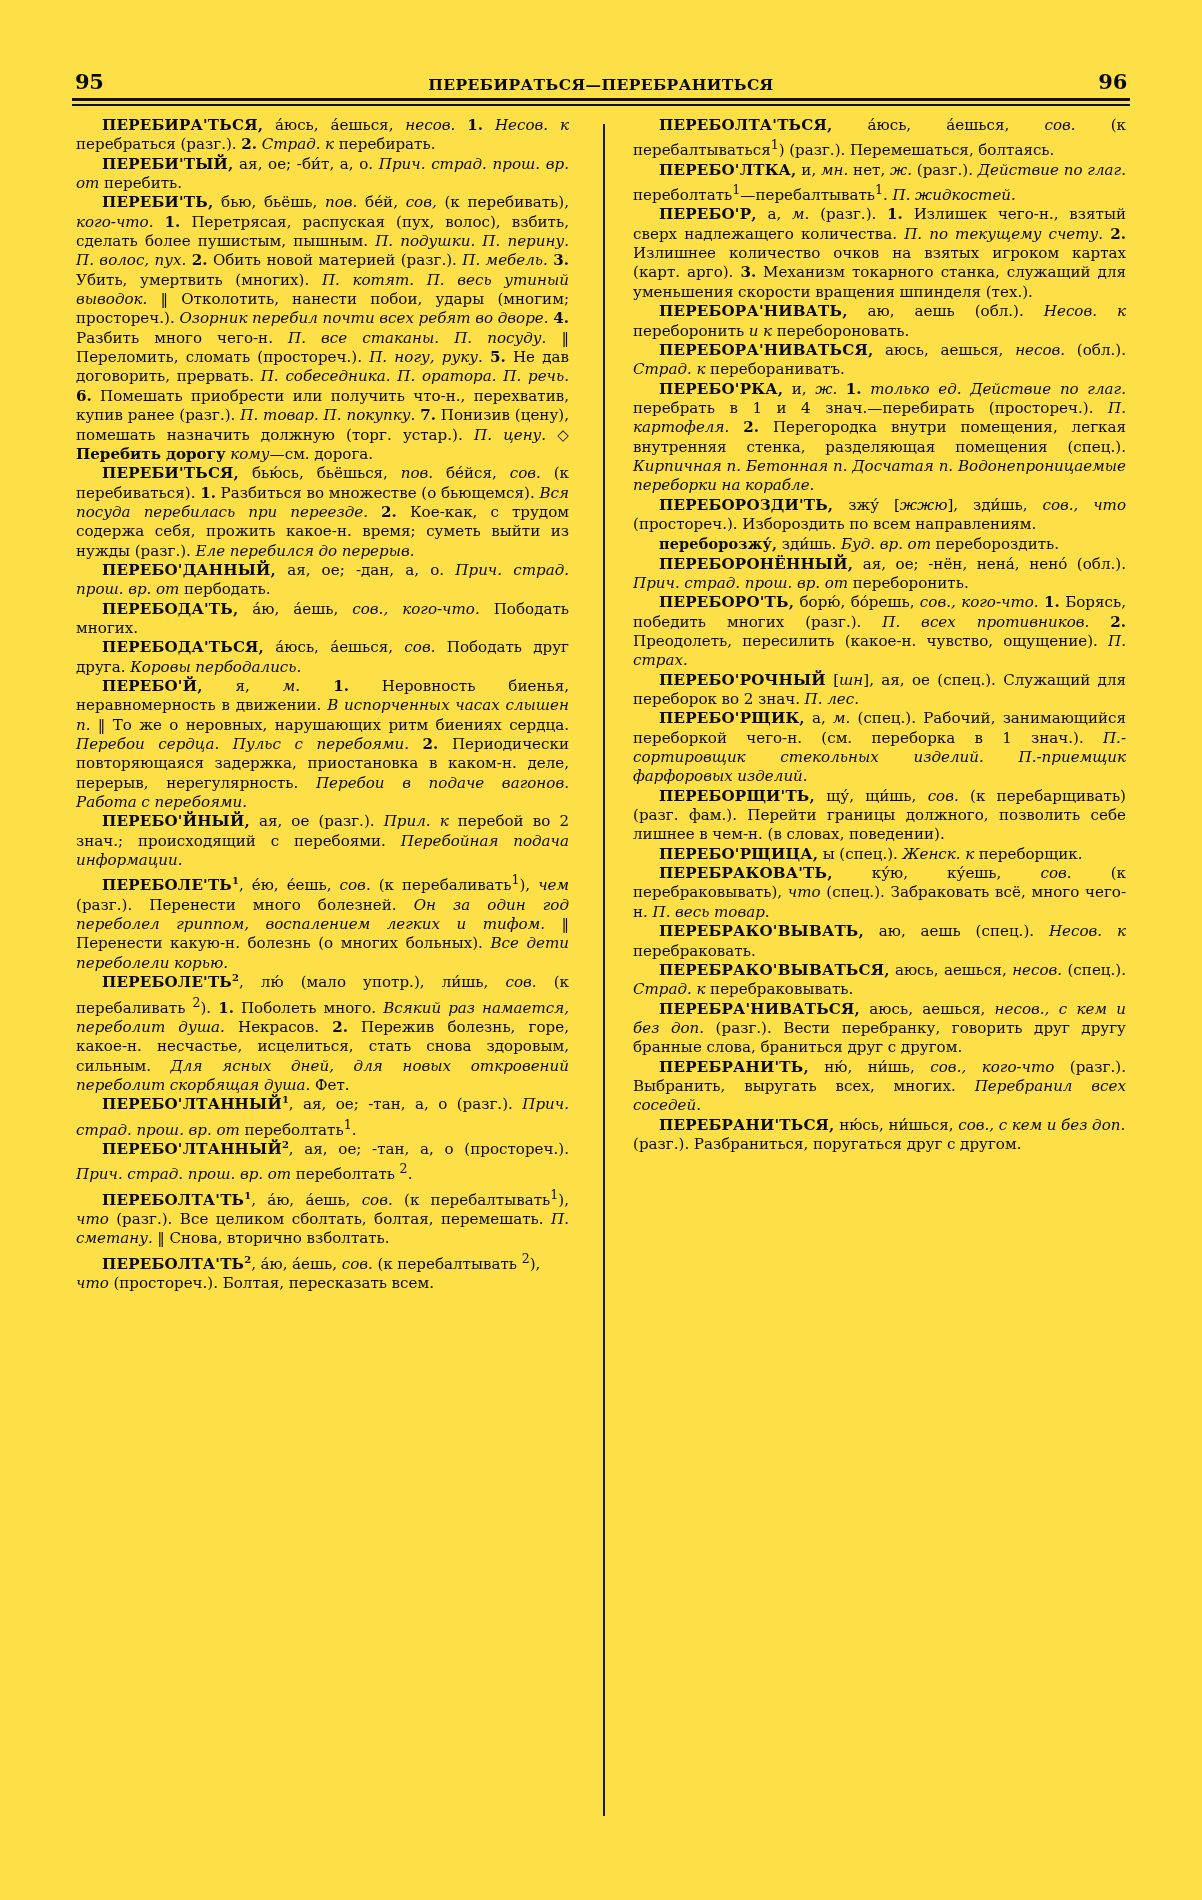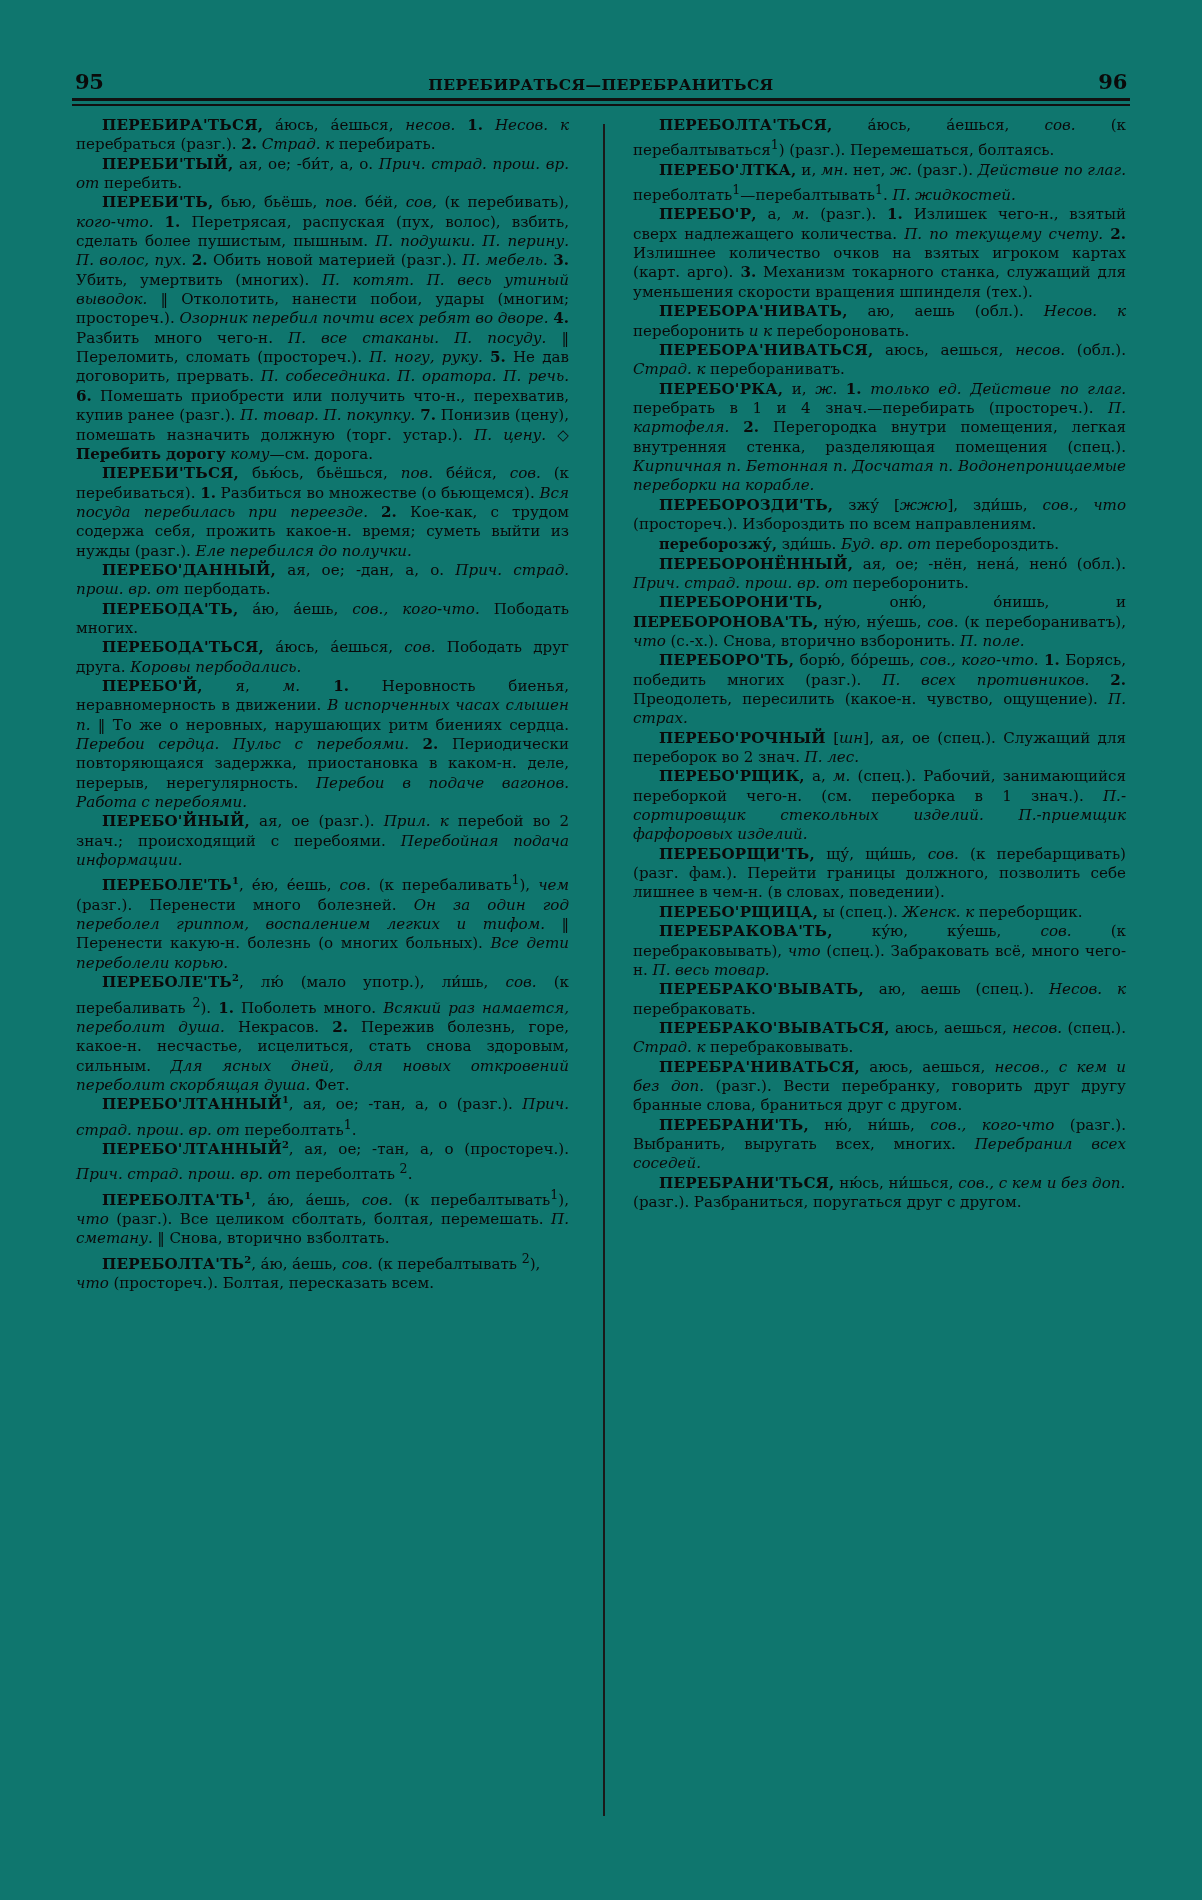--- a/index.html
+++ b/index.html
@@ -10,21 +10,21 @@
   body {
     width: 1202px;
     height: 1900px;
     font-family: "DejaVu Serif", "Liberation Serif", serif;
     color: #0a0a0a;
   }
   #page {
     position: relative;
     width: 1202px;
     height: 1900px;
-    background: #0f766e;
+    background: #fde047;
     overflow: hidden;
   }
 
   
   .head-row {
     position: absolute;
     left: 75px;
     right: 75px;
     top: 62px;
     height: 30px;
@@ -124,21 +124,21 @@
     <div class="rule-thin"></div>
   </div>
 
   <div class="divider"></div>
 
   <div class="columns">
     <div class="col left" id="col-left">
         <p class="entry"><span class="hw">ПЕРЕБИРА'ТЬСЯ,</span><span> а́юсь, а́ешься, <i>несов.</i> <b>1.</b> <i>Несов. к</i> перебраться (разг.). <b>2.</b> <i>Страд. к</i> перебирать.</span></p>
         <p class="entry"><span class="hw">ПЕРЕБИ'ТЫЙ,</span><span> ая, ое; -би́т, а, о. <i>Прич. страд. прош. вр. от</i> перебить.</span></p>
         <p class="entry"><span class="hw">ПЕРЕБИ'ТЬ,</span><span> бью, бьёшь, <i>пов.</i> бе́й, <i>сов,</i> (к перебивать), <i>кого-что.</i> <b>1.</b> Перетрясая, распуская (пух, волос), взбить, сделать более пушистым, пышным. <i>П. подушки. П. перину. П. волос, пух.</i> <b>2.</b> Обить новой материей (разг.). <i>П. мебель.</i> <b>3.</b> Убить, умертвить (многих). <i>П. котят. П. весь утиный выводок.</i> ‖ Отколотить, нанести побои, удары (многим; простореч.). <i>Озорник перебил почти всех ребят во дворе.</i> <b>4.</b> Разбить много чего-н. <i>П. все стаканы. П. посуду.</i> ‖ Переломить, сломать (простореч.). <i>П. ногу, руку.</i> <b>5.</b> Не дав договорить, прервать. <i>П. собеседника. П. оратора. П. речь.</i> <b>6.</b> Помешать приобрести или получить что-н., перехватив, купив ранее (разг.). <i>П. товар. П. покупку.</i> <b>7.</b> Понизив (цену), помешать назначить должную (торг. устар.). <i>П. цену.</i> ◇ <b>Перебить дорогу</b> <i>кому</i>—см. дорога.</span></p>
-        <p class="entry"><span class="hw">ПЕРЕБИ'ТЬСЯ,</span><span> бью́сь, бьёшься, <i>пов.</i> бе́йся, <i>сов.</i> (к перебиваться). <b>1.</b> Разбиться во множестве (о бьющемся). <i>Вся посуда перебилась при переезде.</i> <b>2.</b> Кое-как, с трудом содержа себя, прожить какое-н. время; суметь выйти из нужды (разг.). <i>Еле перебился до получки.</i></span></p>
+        <p class="entry"><span class="hw">ПЕРЕБИ'ТЬСЯ,</span><span> бью́сь, бьёшься, <i>пов.</i> бе́йся, <i>сов.</i> (к перебиваться). <b>1.</b> Разбиться во множестве (о бьющемся). <i>Вся посуда перебилась при переезде.</i> <b>2.</b> Кое-как, с трудом содержа себя, прожить какое-н. время; суметь выйти из нужды (разг.). <i>Еле перебился до перерыв.</i></span></p>
         <p class="entry"><span class="hw">ПЕРЕБО'ДАННЫЙ,</span><span> ая, ое; -дан, а, о. <i>Прич. страд. прош. вр. от</i> пербодать.</span></p>
         <p class="entry"><span class="hw">ПЕРЕБОДА'ТЬ,</span><span> а́ю, а́ешь, <i>сов., кого-что.</i> Пободать многих.</span></p>
         <p class="entry"><span class="hw">ПЕРЕБОДА'ТЬСЯ,</span><span> а́юсь, а́ешься, <i>сов.</i> Пободать друг друга. <i>Коровы пербодались.</i></span></p>
         <p class="entry"><span class="hw">ПЕРЕБО'Й,</span><span> я, <i>м.</i> <b>1.</b> Неровность биенья, неравномерность в движении. <i>В испорченных часах слышен п.</i> ‖ То же о неровных, нарушающих ритм биениях сердца. <i>Перебои сердца. Пульс с перебоями.</i> <b>2.</b> Периодически повторяющаяся задержка, приостановка в каком-н. деле, перерыв, нерегулярность. <i>Перебои в подаче вагонов. Работа с перебоями.</i></span></p>
         <p class="entry"><span class="hw">ПЕРЕБО'ЙНЫЙ,</span><span> ая, ое (разг.). <i>Прил. к</i> перебой во 2 знач.; происходящий с перебоями. <i>Перебойная подача информации.</i></span></p>
         <p class="entry"><span class="hw">ПЕРЕБОЛЕ'ТЬ</span><span class="sup">1</span><span>, е́ю, е́ешь, <i>сов.</i> (к перебаливать<sup>1</sup>), <i>чем</i> (разг.). Перенести много болезней. <i>Он за один год переболел гриппом, воспалением легких и тифом.</i> ‖ Перенести какую-н. болезнь (о многих больных). <i>Все дети переболели корью.</i></span></p>
         <p class="entry"><span class="hw">ПЕРЕБОЛЕ'ТЬ</span><span class="sup">2</span><span>, лю́ (мало употр.), ли́шь, <i>сов.</i> (к перебаливать <sup>2</sup>). <b>1.</b> Поболеть много. <i>Всякий раз намается, переболит душа.</i> Некрасов. <b>2.</b> Пережив болезнь, горе, какое-н. несчастье, исцелиться, стать снова здоровым, сильным. <i>Для ясных дней, для новых откровений переболит скорбящая душа.</i> Фет.</span></p>
         <p class="entry"><span class="hw">ПЕРЕБО'ЛТАННЫЙ</span><span class="sup">1</span><span>, ая, ое; -тан, а, о (разг.). <i>Прич. страд. прош. вр. от</i> переболтать<sup>1</sup>.</span></p>
         <p class="entry"><span class="hw">ПЕРЕБО'ЛТАННЫЙ</span><span class="sup">2</span><span>, ая, ое; -тан, а, о (простореч.). <i>Прич. страд. прош. вр. от</i> переболтать <sup>2</sup>.</span></p>
         <p class="entry"><span class="hw">ПЕРЕБОЛТА'ТЬ</span><span class="sup">1</span><span>, а́ю, а́ешь, <i>сов.</i> (к перебалтывать<sup>1</sup>), <i>что</i> (разг.). Все целиком сболтать, болтая, перемешать. <i>П. сметану.</i> ‖ Снова, вторично взболтать.</span></p>
@@ -147,21 +147,20 @@
     <div class="col right" id="col-right">
         <p class="entry"><span class="hw">ПЕРЕБОЛТА'ТЬСЯ,</span><span> а́юсь, а́ешься, <i>сов.</i> (к перебалтываться<sup>1</sup>) (разг.). Перемешаться, болтаясь.</span></p>
         <p class="entry"><span class="hw">ПЕРЕБО'ЛТКА,</span><span> и, <i>мн.</i> нет, <i>ж.</i> (разг.). <i>Действие по глаг.</i> переболтать<sup>1</sup>—перебалтывать<sup>1</sup>. <i>П. жидкостей.</i></span></p>
         <p class="entry"><span class="hw">ПЕРЕБО'Р,</span><span> а, <i>м.</i> (разг.). <b>1.</b> Излишек чего-н., взятый сверх надлежащего количества. <i>П. по текущему счету.</i> <b>2.</b> Излишнее количество очков на взятых игроком картах (карт. арго). <b>3.</b> Механизм токарного станка, служащий для уменьшения скорости вращения шпинделя (тех.).</span></p>
         <p class="entry"><span class="hw">ПЕРЕБОРА'НИВАТЬ,</span><span> аю, аешь (обл.). <i>Несов. к</i> переборонить <i>и к</i> перебороновать.</span></p>
         <p class="entry"><span class="hw">ПЕРЕБОРА'НИВАТЬСЯ,</span><span> аюсь, аешься, <i>несов.</i> (обл.). <i>Страд. к</i> перебораниватъ.</span></p>
         <p class="entry"><span class="hw">ПЕРЕБО'РКА,</span><span> и, <i>ж.</i> <b>1.</b> <i>только ед. Действие по глаг.</i> перебрать в 1 и 4 знач.—перебирать (простореч.). <i>П. картофеля.</i> <b>2.</b> Перегородка внутри помещения, легкая внутренняя стенка, разделяющая помещения (спец.). <i>Кирпичная п. Бетонная п. Досчатая п. Водонепроницаемые переборки на корабле.</i></span></p>
         <p class="entry"><span class="hw">ПЕРЕБОРОЗДИ'ТЬ,</span><span> зжу́ [<i>жжю</i>], зди́шь, <i>сов., что</i> (простореч.). Избороздить по всем направлениям.</span></p>
         <p class="entry"><span class="hw" style="font-size: 14.4px;">переборозжу́,</span><span> зди́шь. <i>Буд. вр. от</i> перебороздить.</span></p>
         <p class="entry"><span class="hw">ПЕРЕБОРОНЁННЫЙ,</span><span> ая, ое; -нён, нена́, нено́ (обл.). <i>Прич. страд. прош. вр. от</i> переборонить.</span></p>
-        <p class="entry"><span class="hw">ПЕРЕБОРОНИ'ТЬ,</span><span> оню́, о́нишь, и <b>ПЕРЕБОРОНОВА'ТЬ,</b> ну́ю, ну́ешь, <i>сов.</i> (к перебораниватъ), <i>что</i> (с.-х.). Снова, вторично взборонить. <i>П. поле.</i></span></p>
         <p class="entry"><span class="hw">ПЕРЕБОРО'ТЬ,</span><span> борю́, бо́решь, <i>сов., кого-что.</i> <b>1.</b> Борясь, победить многих (разг.). <i>П. всех противников.</i> <b>2.</b> Преодолеть, пересилить (какое-н. чувство, ощущение). <i>П. страх.</i></span></p>
         <p class="entry"><span class="hw">ПЕРЕБО'РОЧНЫЙ</span><span> [<i>шн</i>], ая, ое (спец.). Служащий для переборок во 2 знач. <i>П. лес.</i></span></p>
         <p class="entry"><span class="hw">ПЕРЕБО'РЩИК,</span><span> а, <i>м.</i> (спец.). Рабочий, занимающийся переборкой чего-н. (см. переборка в 1 знач.). <i>П.-сортировщик стекольных изделий. П.-приемщик фарфоровых изделий.</i></span></p>
         <p class="entry"><span class="hw">ПЕРЕБОРЩИ'ТЬ,</span><span> щу́, щи́шь, <i>сов.</i> (к перебарщивать) (разг. фам.). Перейти границы должного, позволить себе лишнее в чем-н. (в словах, поведении).</span></p>
         <p class="entry"><span class="hw">ПЕРЕБО'РЩИЦА,</span><span> ы (спец.). <i>Женск. к</i> переборщик.</span></p>
         <p class="entry"><span class="hw">ПЕРЕБРАКОВА'ТЬ,</span><span> ку́ю, ку́ешь, <i>сов.</i> (к перебраковывать), <i>что</i> (спец.). Забраковать всё, много чего-н. <i>П. весь товар.</i></span></p>
         <p class="entry"><span class="hw">ПЕРЕБРАКО'ВЫВАТЬ,</span><span> аю, аешь (спец.). <i>Несов. к</i> перебраковать.</span></p>
         <p class="entry"><span class="hw">ПЕРЕБРАКО'ВЫВАТЬСЯ,</span><span> аюсь, аешься, <i>несов.</i> (спец.). <i>Страд. к</i> перебраковывать.</span></p>
         <p class="entry"><span class="hw">ПЕРЕБРА'НИВАТЬСЯ,</span><span> аюсь, аешься, <i>несов., с кем и без доп.</i> (разг.). Вести перебранку, говорить друг другу бранные слова, браниться друг с другом.</span></p>
         <p class="entry"><span class="hw">ПЕРЕБРАНИ'ТЬ,</span><span> ню́, ни́шь, <i>сов., кого-что</i> (разг.). Выбранить, выругать всех, многих. <i>Перебранил всех соседей.</i></span></p>

